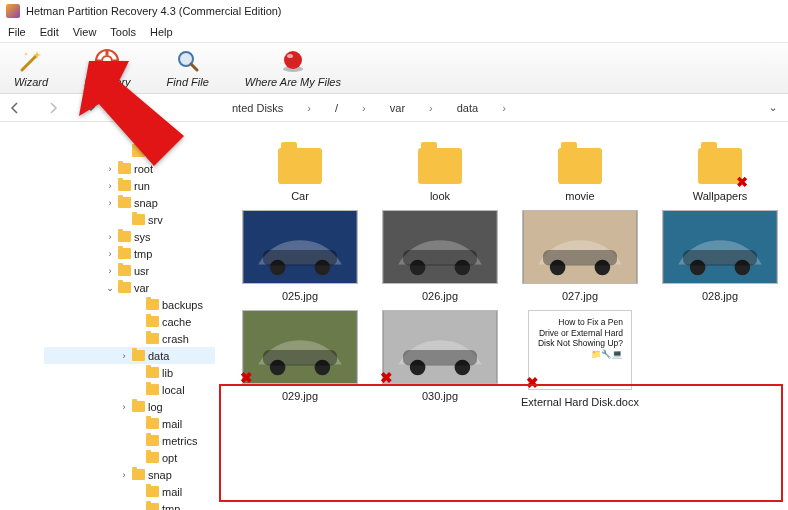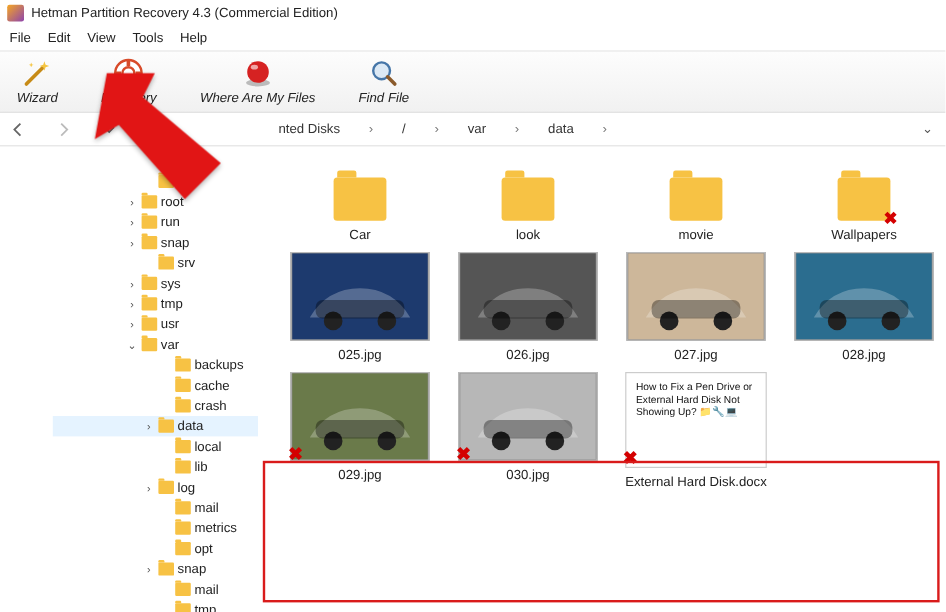--- a/index.html
+++ b/index.html
@@ -43,21 +43,21 @@
 
     
     .files { flex:1; overflow:auto; padding: 18px 10px 10px 18px; position: relative; }
     .grid { display:grid; grid-template-columns: repeat(4, 134px); column-gap: 6px; row-gap: 8px; }
     .item { display:flex; flex-direction:column; align-items:center; gap:6px; width:134px; }
     .thumb-folder { width: 44px; height: 36px; background:#f7c244; border-radius: 3px; position: relative; margin-top:8px;}
     .thumb-folder::before{content:"";position:absolute;top:-6px;left:3px;width:16px;height:6px;background:#f7c244;border-radius:2px 2px 0 0;}
     .thumb-folder.del::after{content:"✖";position:absolute;right:-6px;bottom:-6px;color:#d40000;font-size:14px;font-weight:bold;}
     .thumb-img { width: 116px; height: 74px; background:#888; border:1px solid #bbb; position: relative; display:flex; align-items:center; justify-content:center;}
     .thumb-img.del::after{content:"✖";position:absolute;left:-3px;bottom:-4px;color:#d40000;font-size:15px;font-weight:bold;}
-    .thumb-doc { width: 118px; height: 80px; background:#fff; border:1px solid #ccc; padding:6px 8px; font-size:8px; color:#333; line-height:1.25; text-align:left; position: relative;}
+    .thumb-doc { width: 104px; height: 80px; background:#fff; border:1px solid #ccc; padding:6px 8px; font-size:8px; color:#333; line-height:1.25; text-align:right; position: relative;}
     .thumb-doc.del::after{content:"✖";position:absolute;left:-3px;bottom:-4px;color:#d40000;font-size:15px;font-weight:bold;}
     .thumb-doc .h{font-size:8.5px; color:#111; margin-bottom:4px;}
     .item-name { font-size: 11px; text-align:center; color:#222; max-width:128px; }
 
     .sel-box { position:absolute; border:2px solid #d91b1b; pointer-events:none; }
 
     
     .red-arrow { position:absolute; left:74px; top:56px; width:120px; height:120px; z-index:500; }
     .red-arrow svg{width:100%;height:100%; filter: drop-shadow(0 2px 2px rgba(0,0,0,.3));}
 
@@ -97,35 +97,35 @@
           <circle cx="13" cy="13" r="11" fill="#fff" stroke="#d84b2a" stroke-width="2"></circle>
           <circle cx="13" cy="13" r="5" fill="#fff" stroke="#d84b2a" stroke-width="2"></circle>
           <path d="M13 2v5M13 19v5M2 13h5M19 13h5" stroke="#d84b2a" stroke-width="3"></path>
         </svg>
     </div>
     <span>Recovery</span>
   </div>
   <div class="tool-btn">
     <div class="tool-icon">
       <svg viewBox="0 0 26 26">
+          <circle cx="11" cy="11" r="7" fill="#dce9f5" stroke="#4676a8" stroke-width="2"></circle>
+          <path d="M16 16l6 6" stroke="#8a5a2b" stroke-width="3" stroke-linecap="round"></path>
+        </svg>
+    </div>
+    <span>Find File</span>
+  </div>
+  <div class="tool-btn">
+    <div class="tool-icon">
+      <svg viewBox="0 0 26 26">
           <ellipse cx="13" cy="21" rx="10" ry="3" fill="#bbb"></ellipse>
           <circle cx="13" cy="12" r="9" fill="#d62222"></circle>
           <ellipse cx="10" cy="8" rx="3" ry="2" fill="#fff" opacity=".6"></ellipse>
         </svg>
     </div>
     <span>Where Are My Files</span>
-  </div>
-  <div class="tool-btn">
-    <div class="tool-icon">
-      <svg viewBox="0 0 26 26">
-          <circle cx="11" cy="11" r="7" fill="#dce9f5" stroke="#4676a8" stroke-width="2"></circle>
-          <path d="M16 16l6 6" stroke="#8a5a2b" stroke-width="3" stroke-linecap="round"></path>
-        </svg>
-    </div>
-    <span>Find File</span>
   </div>
 </div>
 
 <div class="nav-bar">
   <div class="nav-arrow">
       <svg viewBox="0 0 12 12">
         <path d="M8 1 L3 6 L8 11" stroke="#666" stroke-width="1.5" fill="none"></path>
       </svg>
     </div>
   <div class="nav-arrow">
@@ -239,27 +239,27 @@
       <div class="tree-row selected">
         <span class="sp" style="width: 72px;"></span>
         <span class="tree-caret">›</span>
         <span class="folder-ic"></span>
         <span class="tree-label">data</span>
       </div>
       <div class="tree-row">
         <span class="sp" style="width: 86px;"></span>
         <span class="tree-caret"></span>
         <span class="folder-ic"></span>
+        <span class="tree-label">lib</span>
+      </div>
+      <div class="tree-row">
+        <span class="sp" style="width: 86px;"></span>
+        <span class="tree-caret"></span>
+        <span class="folder-ic"></span>
         <span class="tree-label">local</span>
-      </div>
-      <div class="tree-row">
-        <span class="sp" style="width: 86px;"></span>
-        <span class="tree-caret"></span>
-        <span class="folder-ic"></span>
-        <span class="tree-label">lib</span>
       </div>
       <div class="tree-row">
         <span class="sp" style="width: 72px;"></span>
         <span class="tree-caret">›</span>
         <span class="folder-ic"></span>
         <span class="tree-label">log</span>
       </div>
       <div class="tree-row">
         <span class="sp" style="width: 86px;"></span>
         <span class="tree-caret"></span>

